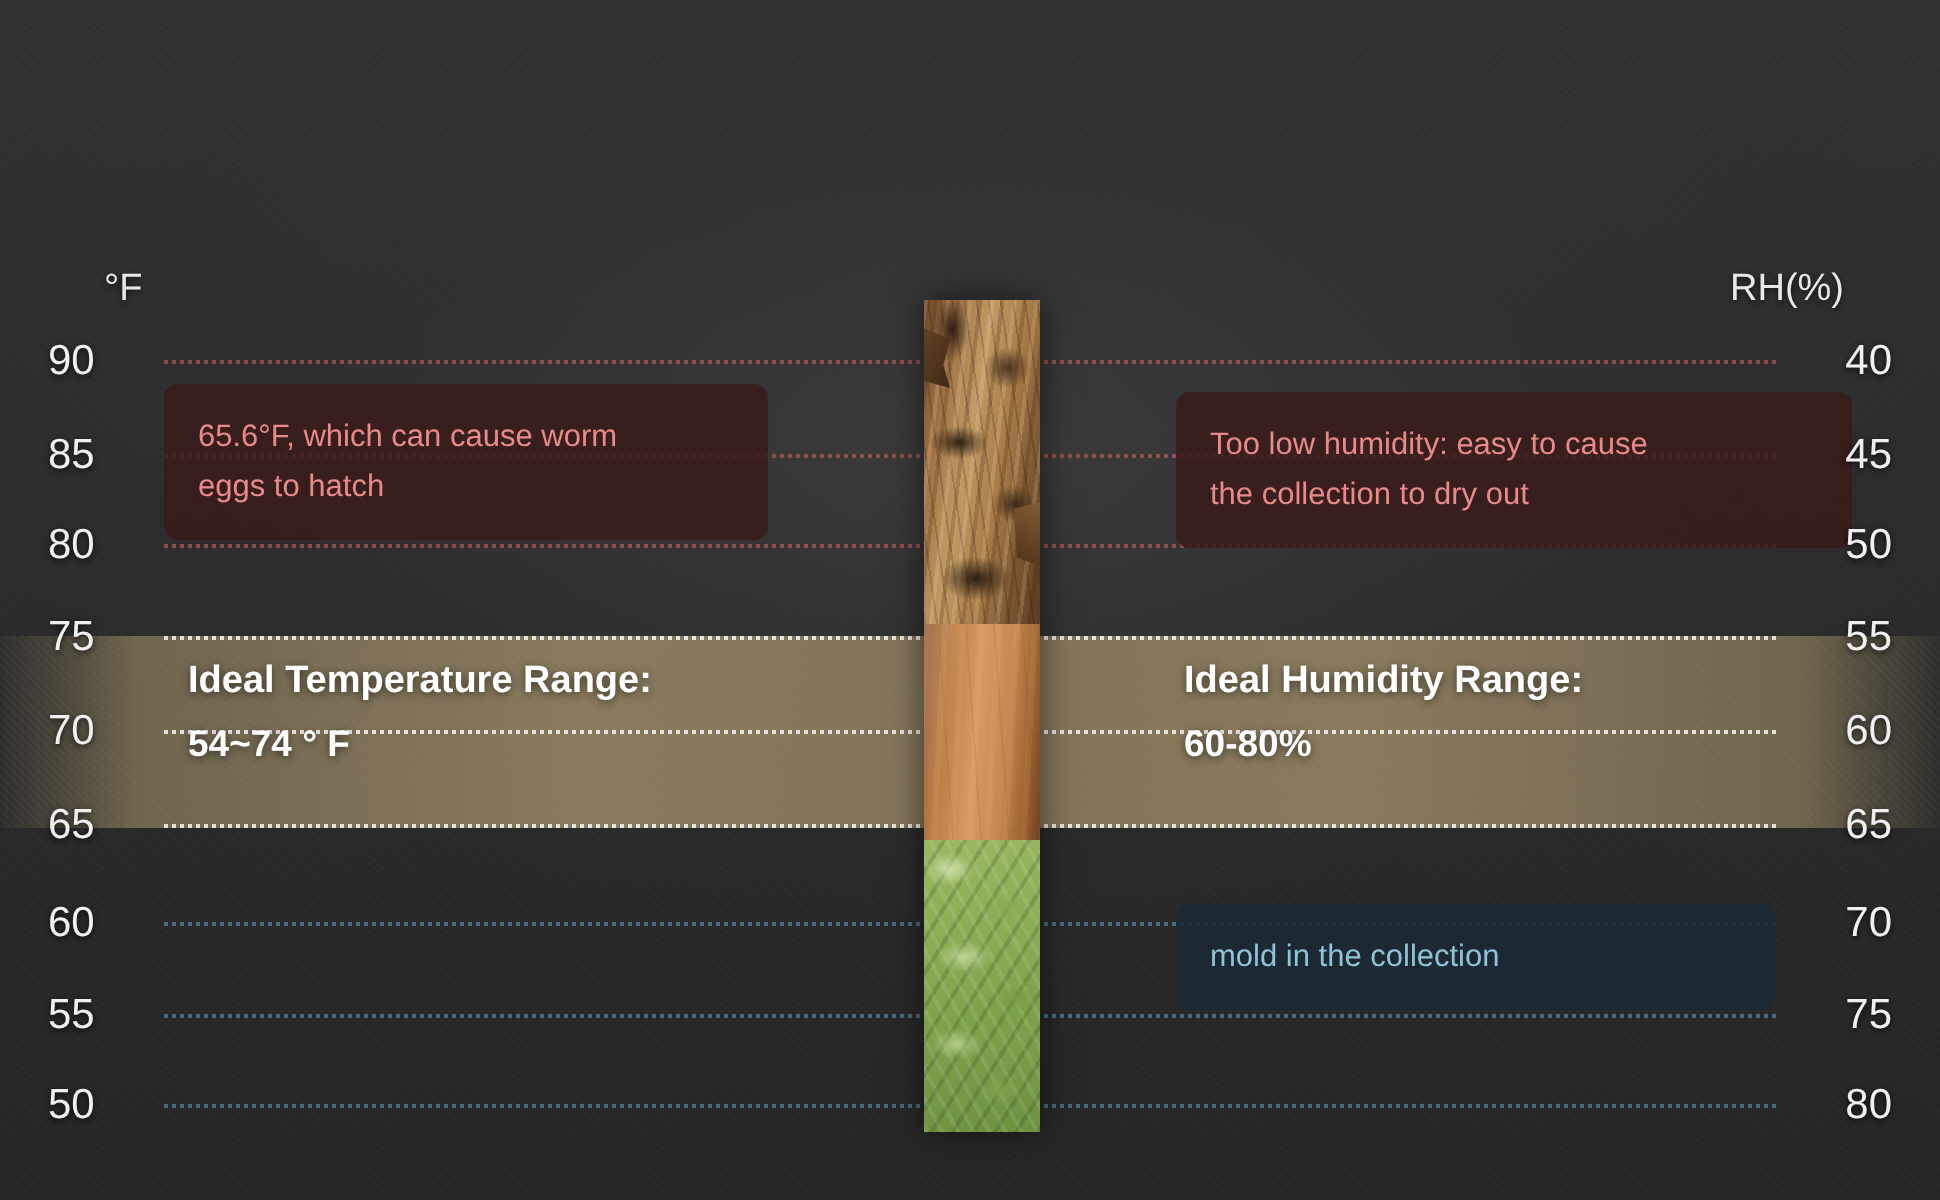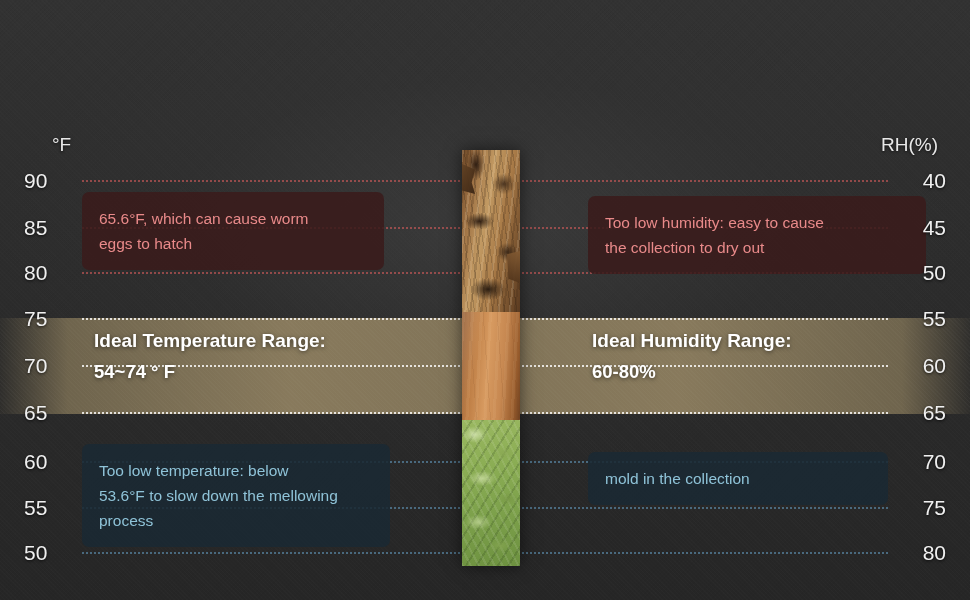--- a/index.html
+++ b/index.html
@@ -47,21 +47,21 @@
   .axis-cap {
     position: absolute;
     color: #e8e8e8;
     font-size: 19px;
     font-weight: normal;
     top: 134px;
     text-shadow: 0 1px 3px rgba(0,0,0,0.7);
     z-index: 25;
   }
   .axis-cap.left  { left: 52px; }
-  .axis-cap.right { right: 32px; }
+  .axis-cap.right { right: 48px; }
 
   
   .grid-layer { position: absolute; inset: 0; z-index: 6; }
   .gridline {
     position: absolute;
     left: 82px;
     width: 806px;
     height: 0;
     border-top: 2px dotted rgba(255,255,255,0.42);
   }
@@ -256,25 +256,20 @@
   <div class="callout hot" style="left:82px; top:192px; width:302px;">
     <span>65.6°F, which can cause worm</span>
     <span>eggs to hatch</span>
   </div>
 
   <div class="callout hot" style="left:588px; top:196px; width:338px;">
     <span>Too low humidity: easy to cause</span>
     <span>the collection to dry out</span>
   </div>
 
-  <div class="callout cold" style="left:82px; top:444px; width:308px;">
-    <span>Too low temperature: below</span>
-    <span>53.6°F to slow down the mellowing</span>
-    <span>process</span>
-  </div>
 
   <div class="callout cold" style="left:588px; top:452px; width:300px;">
     <span>mold in the collection</span>
   </div>
 
   <div class="band-text" style="left:94px; top:330px; width:330px;">
     <div class="band-title">Ideal Temperature Range:</div>
     <div class="band-value">54~74 ° F</div>
   </div>
 

